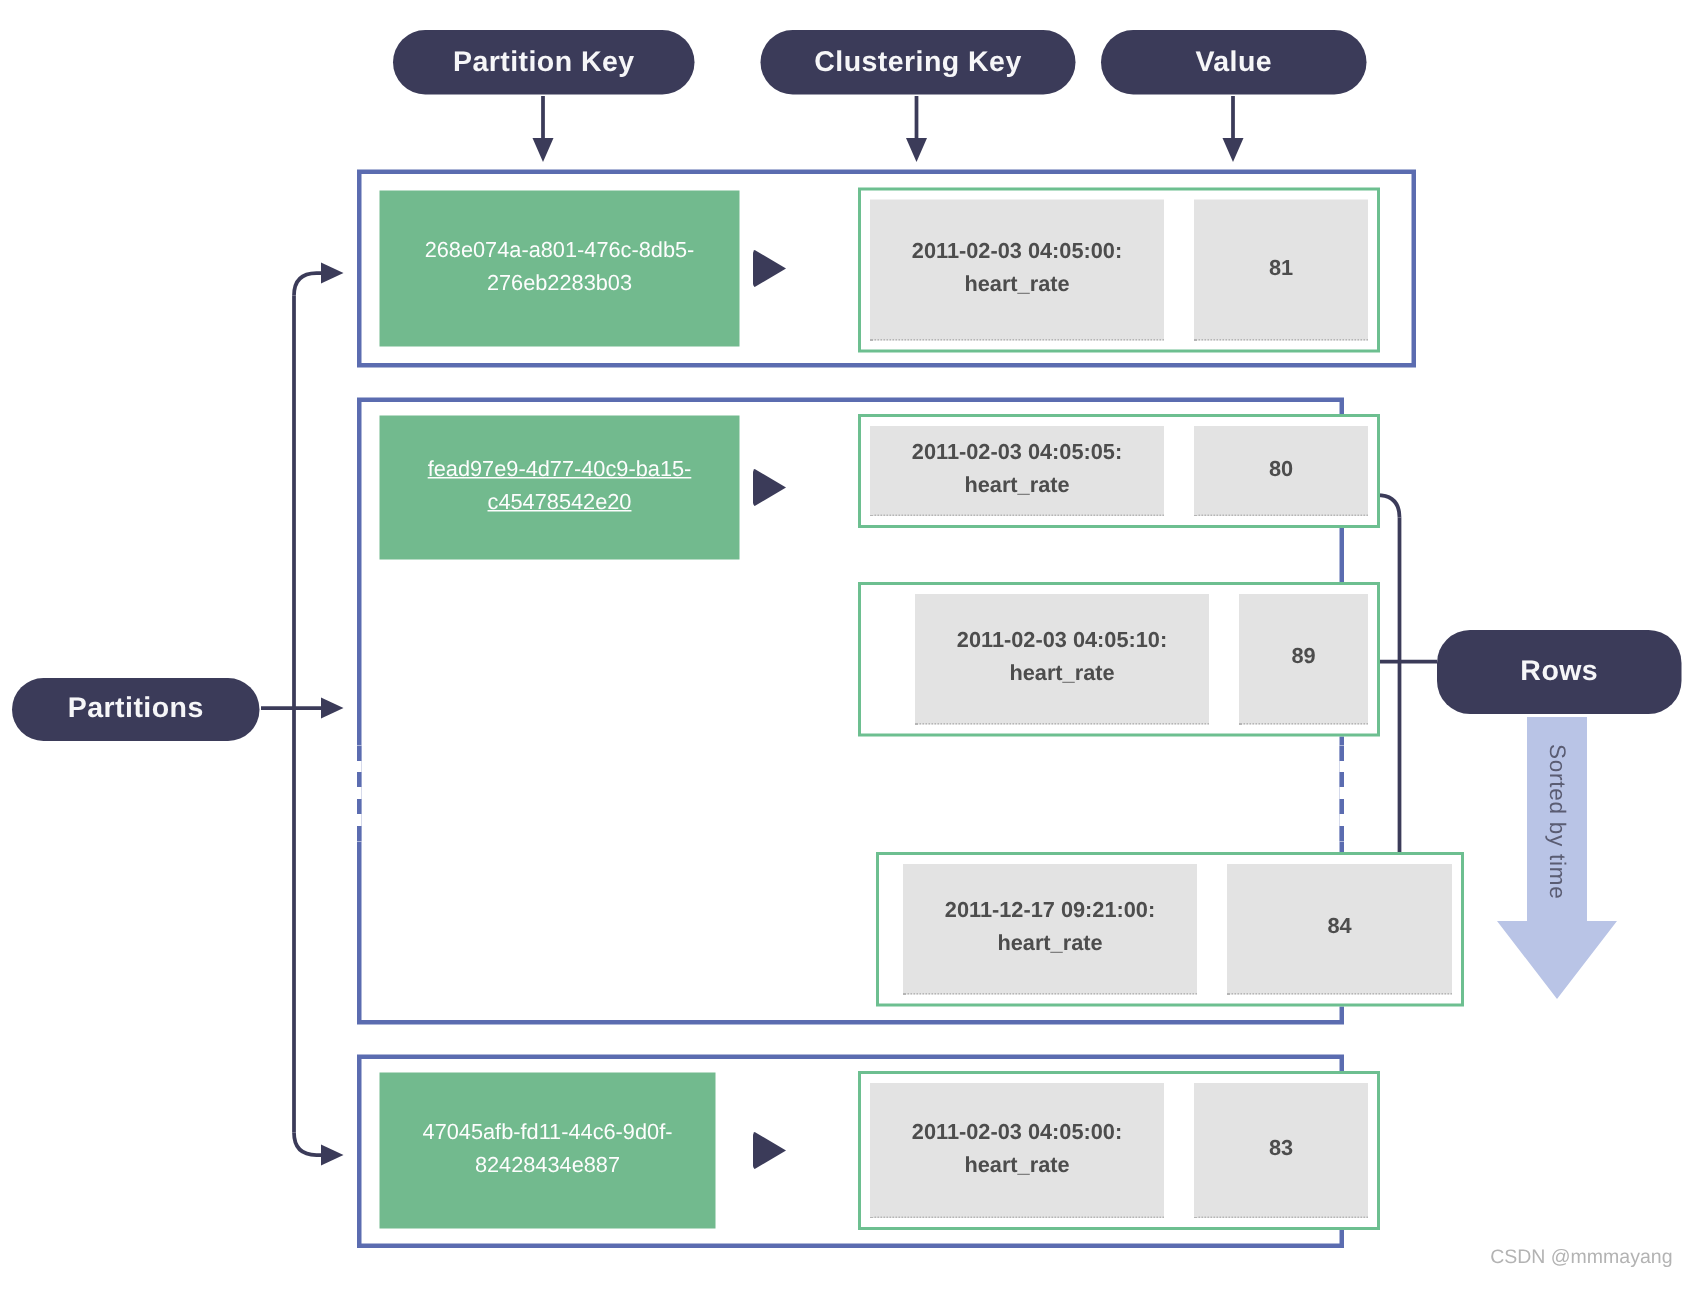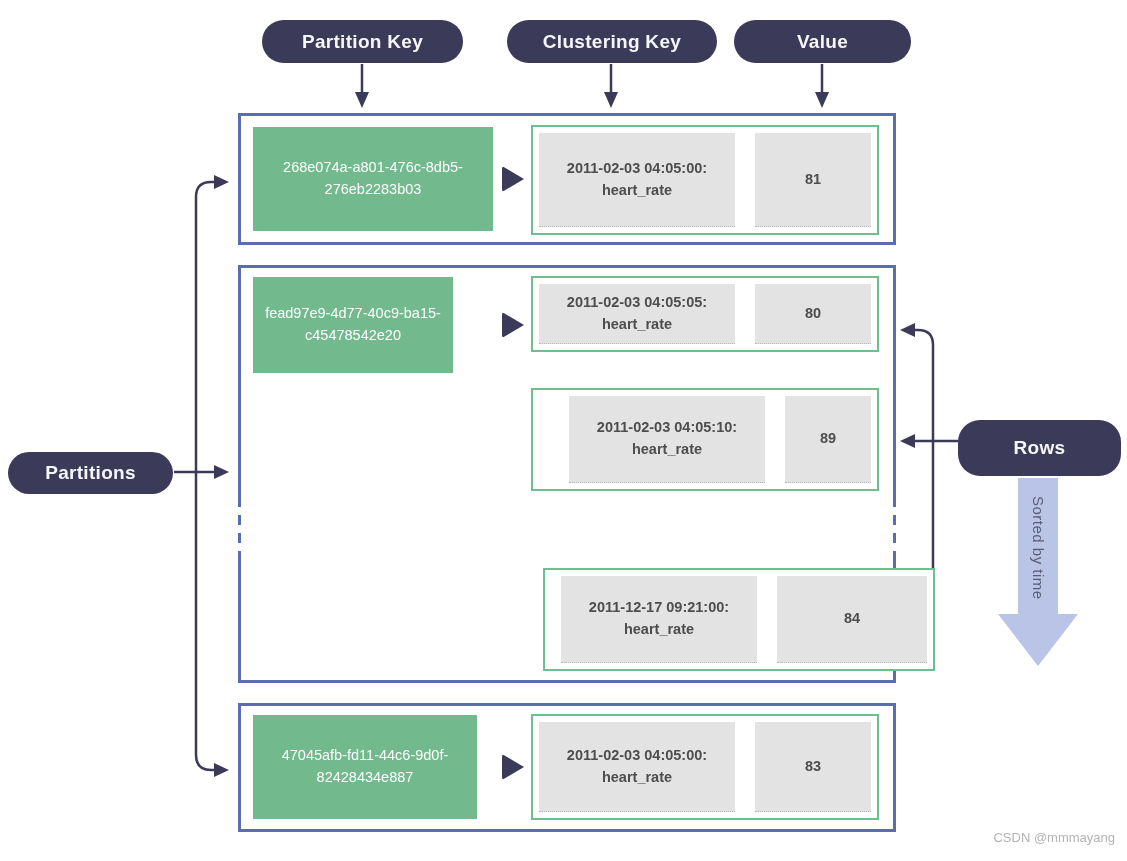--- a/index.html
+++ b/index.html
@@ -21,21 +21,21 @@
     font-size:14.5px;line-height:1.5;padding:0 8px;box-sizing:border-box;
   }
   .pkey span{display:block;}
 
   .tri{position:absolute;width:0;height:0;
     border-top:13px solid transparent;border-bottom:13px solid transparent;
     border-left:22px solid #3b3b59;border-radius:3px;}
 
   .rowc{
     position:absolute;border:2px solid #6dbf90;background:#ffffff;
-    box-sizing:border-box;display:flex;gap:20px;padding:6px;
+    box-sizing:border-box;display:flex;gap:20px;padding:6px;margin-left:41px;
   }
   .cell{
     background:#e3e3e3;display:flex;flex-direction:column;align-items:center;justify-content:center;
     text-align:center;color:#4d4d4d;font-size:14.5px;font-weight:700;line-height:1.5;
     border-bottom:1px dotted #b5b5b5;box-sizing:border-box;
   }
   .cell-time{width:196px;}
   .cell-value{flex:1;}
 
   .dash-patch{
@@ -84,41 +84,41 @@
     <polygon fill="#b9c4e6" points="1018,478 1058,478 1058,614 1078,614 1038,666 998,614 1018,614"></polygon>
   </svg>
 
   <div class="pill" style="left:262px;top:20px;width:201px;height:43px;">Partition Key</div>
   <div class="pill" style="left:507px;top:20px;width:210px;height:43px;">Clustering Key</div>
   <div class="pill" style="left:734px;top:20px;width:177px;height:43px;">Value</div>
 
   <div class="pill" style="left:8px;top:452px;width:165px;height:42px;">Partitions</div>
   <div class="pill" style="left:958px;top:420px;width:163px;height:56px;">Rows</div>
 
-  <div class="pbox" style="left:238px;top:113px;width:652px;height:126px;">
+  <div class="pbox" style="left:238px;top:113px;width:652px;height:126px;padding-left:48px;">
     <div class="pkey" style="left:12px;top:11px;width:240px;height:104px;">
       <div>
           <span>268e074a-a801-476c-8db5-</span>
           <span>276eb2283b03</span>
         </div>
     </div>
     <div class="tri" style="left:261px;top:50px;"></div>
     <div class="rowc" style="left:290px;top:9px;width:348px;height:110px;">
       <div class="cell cell-time">
         <span>2011-02-03 04:05:00:</span>
         <span>heart_rate</span>
       </div>
       <div class="cell cell-value">
         <span>81</span>
       </div>
     </div>
   </div>
 
   <div class="pbox" style="left:238px;top:265px;width:652px;height:412px;">
-    <div class="pkey" style="left:12px;top:9px;width:200px;height:96px;">
+    <div class="pkey" style="left:12px;top:9px;width:240px;height:96px;text-decoration:underline;">
       <div>
           <span>fead97e9-4d77-40c9-ba15-</span>
           <span>c45478542e20</span>
         </div>
     </div>
     <div class="tri" style="left:261px;top:44px;"></div>
 
     <div class="rowc" style="left:290px;top:8px;width:348px;height:76px;">
       <div class="cell cell-time">
         <span>2011-02-03 04:05:05:</span>

